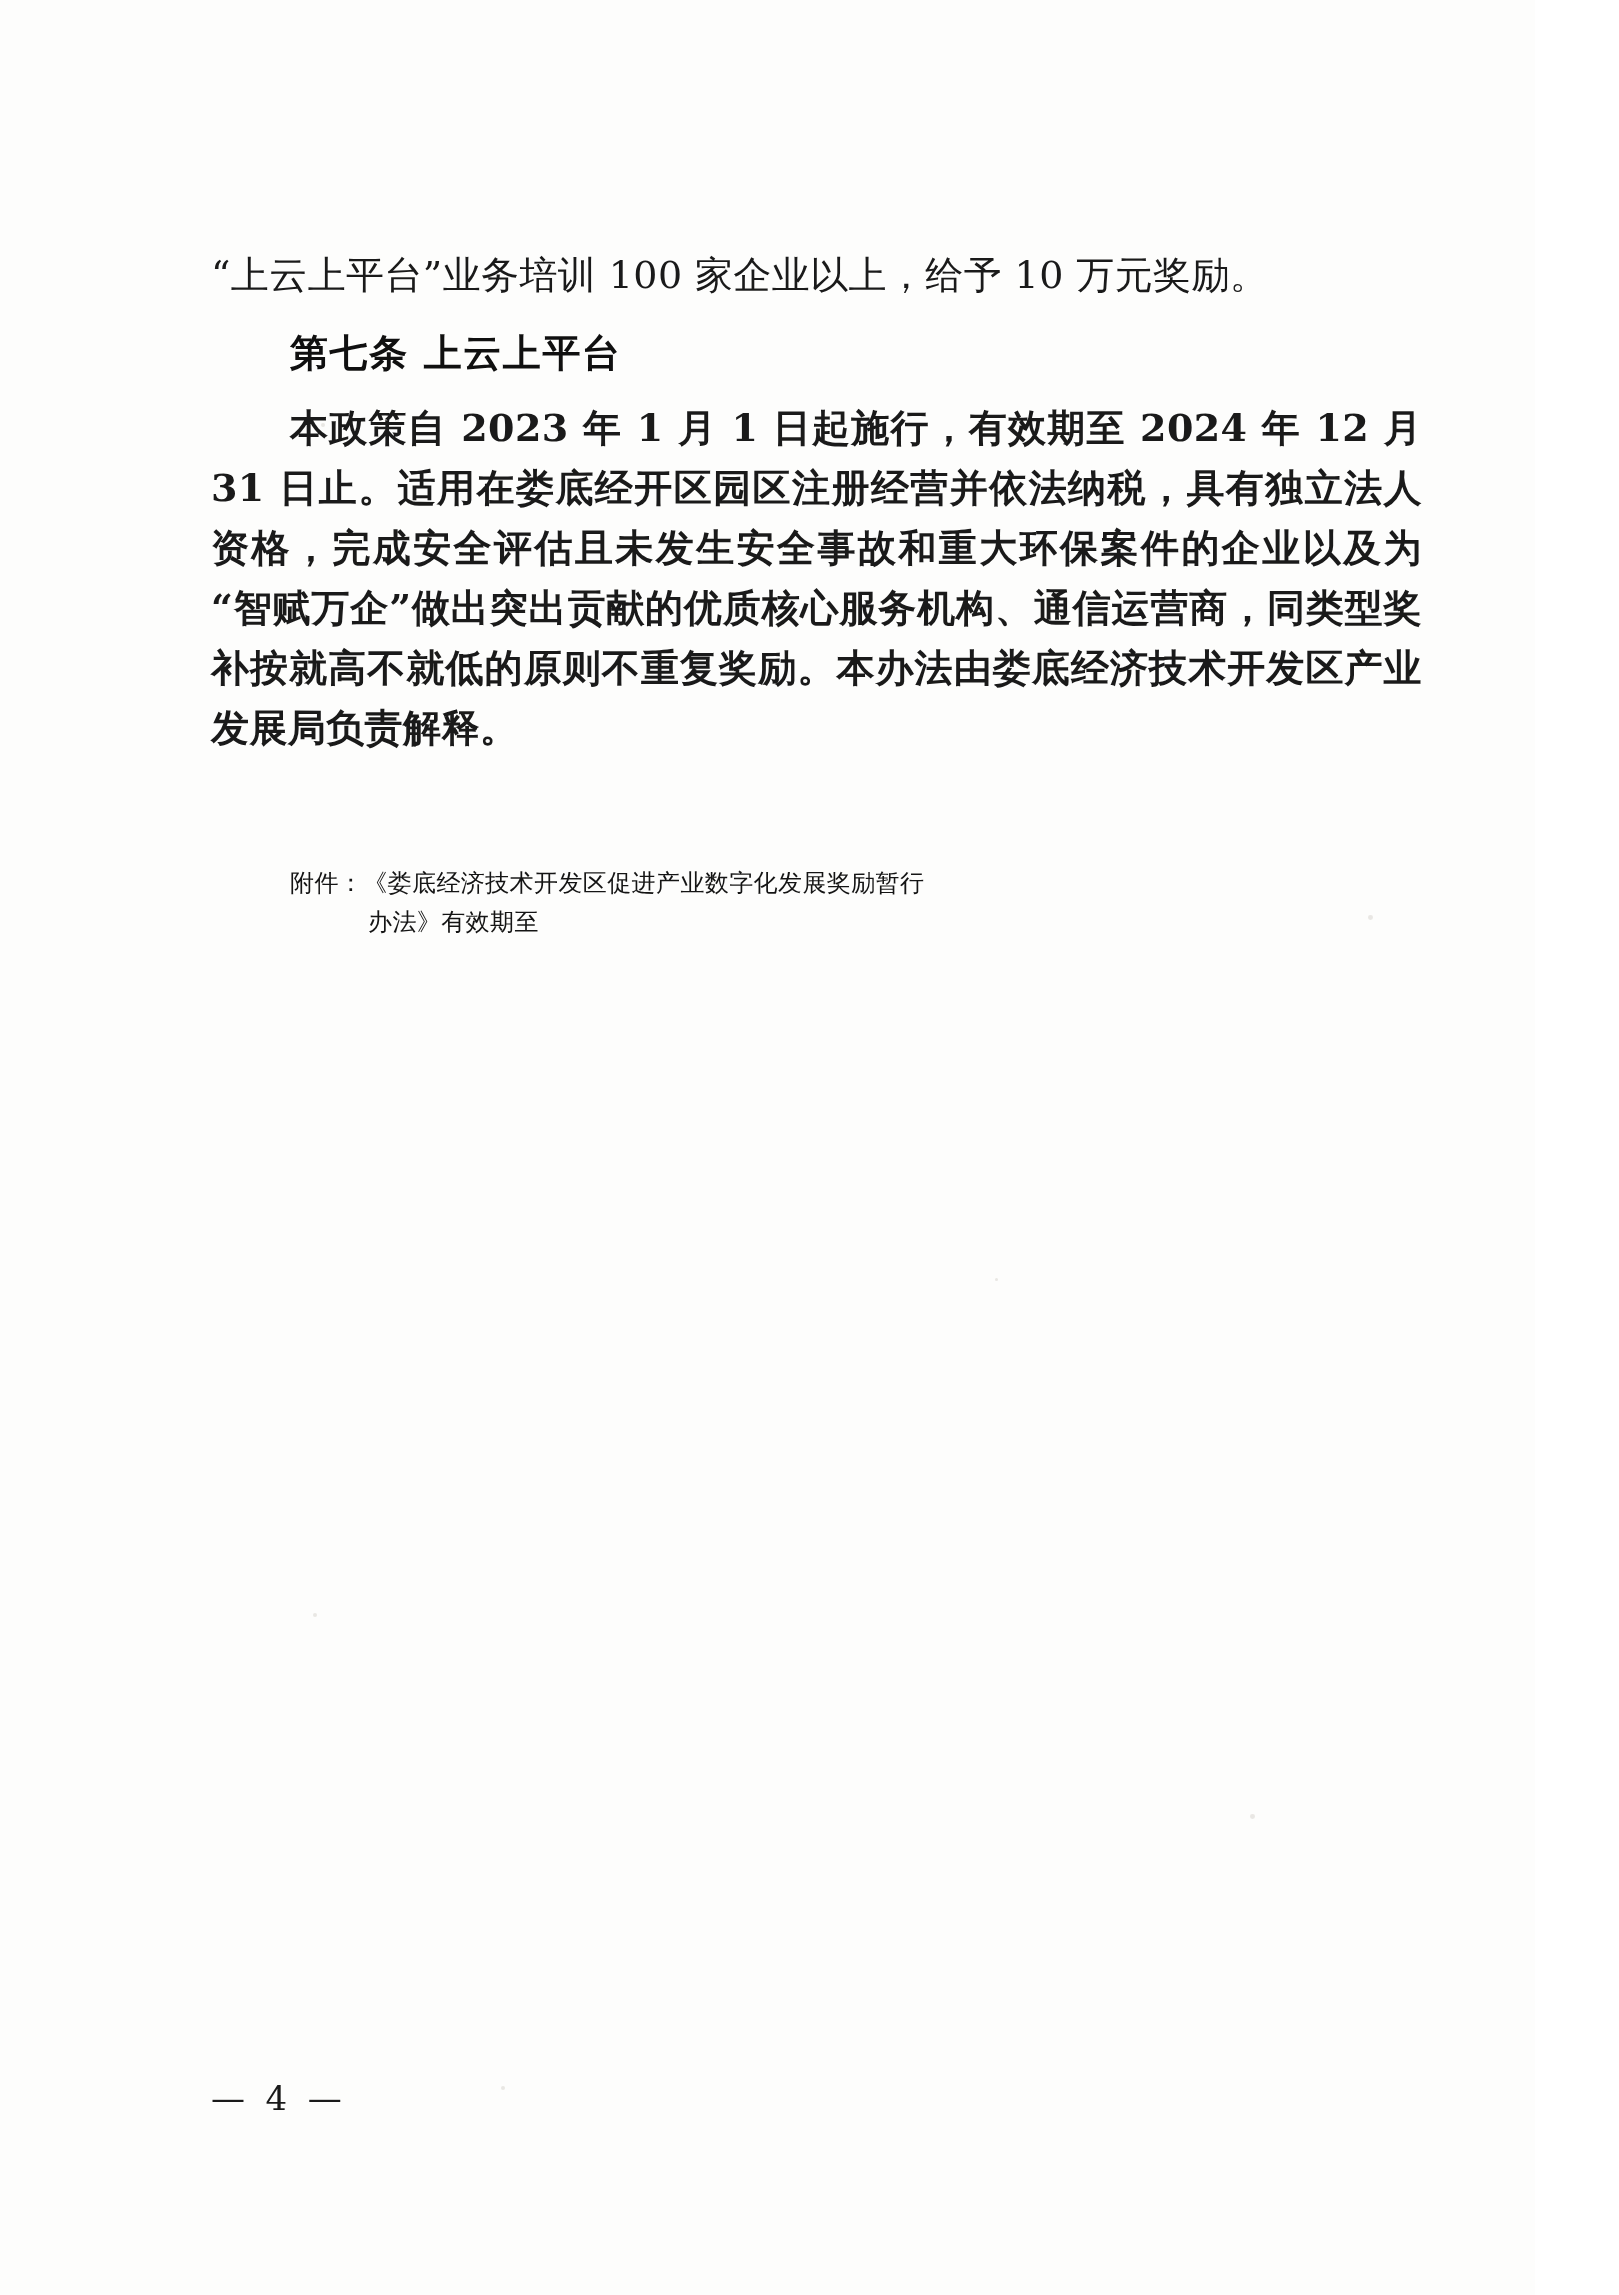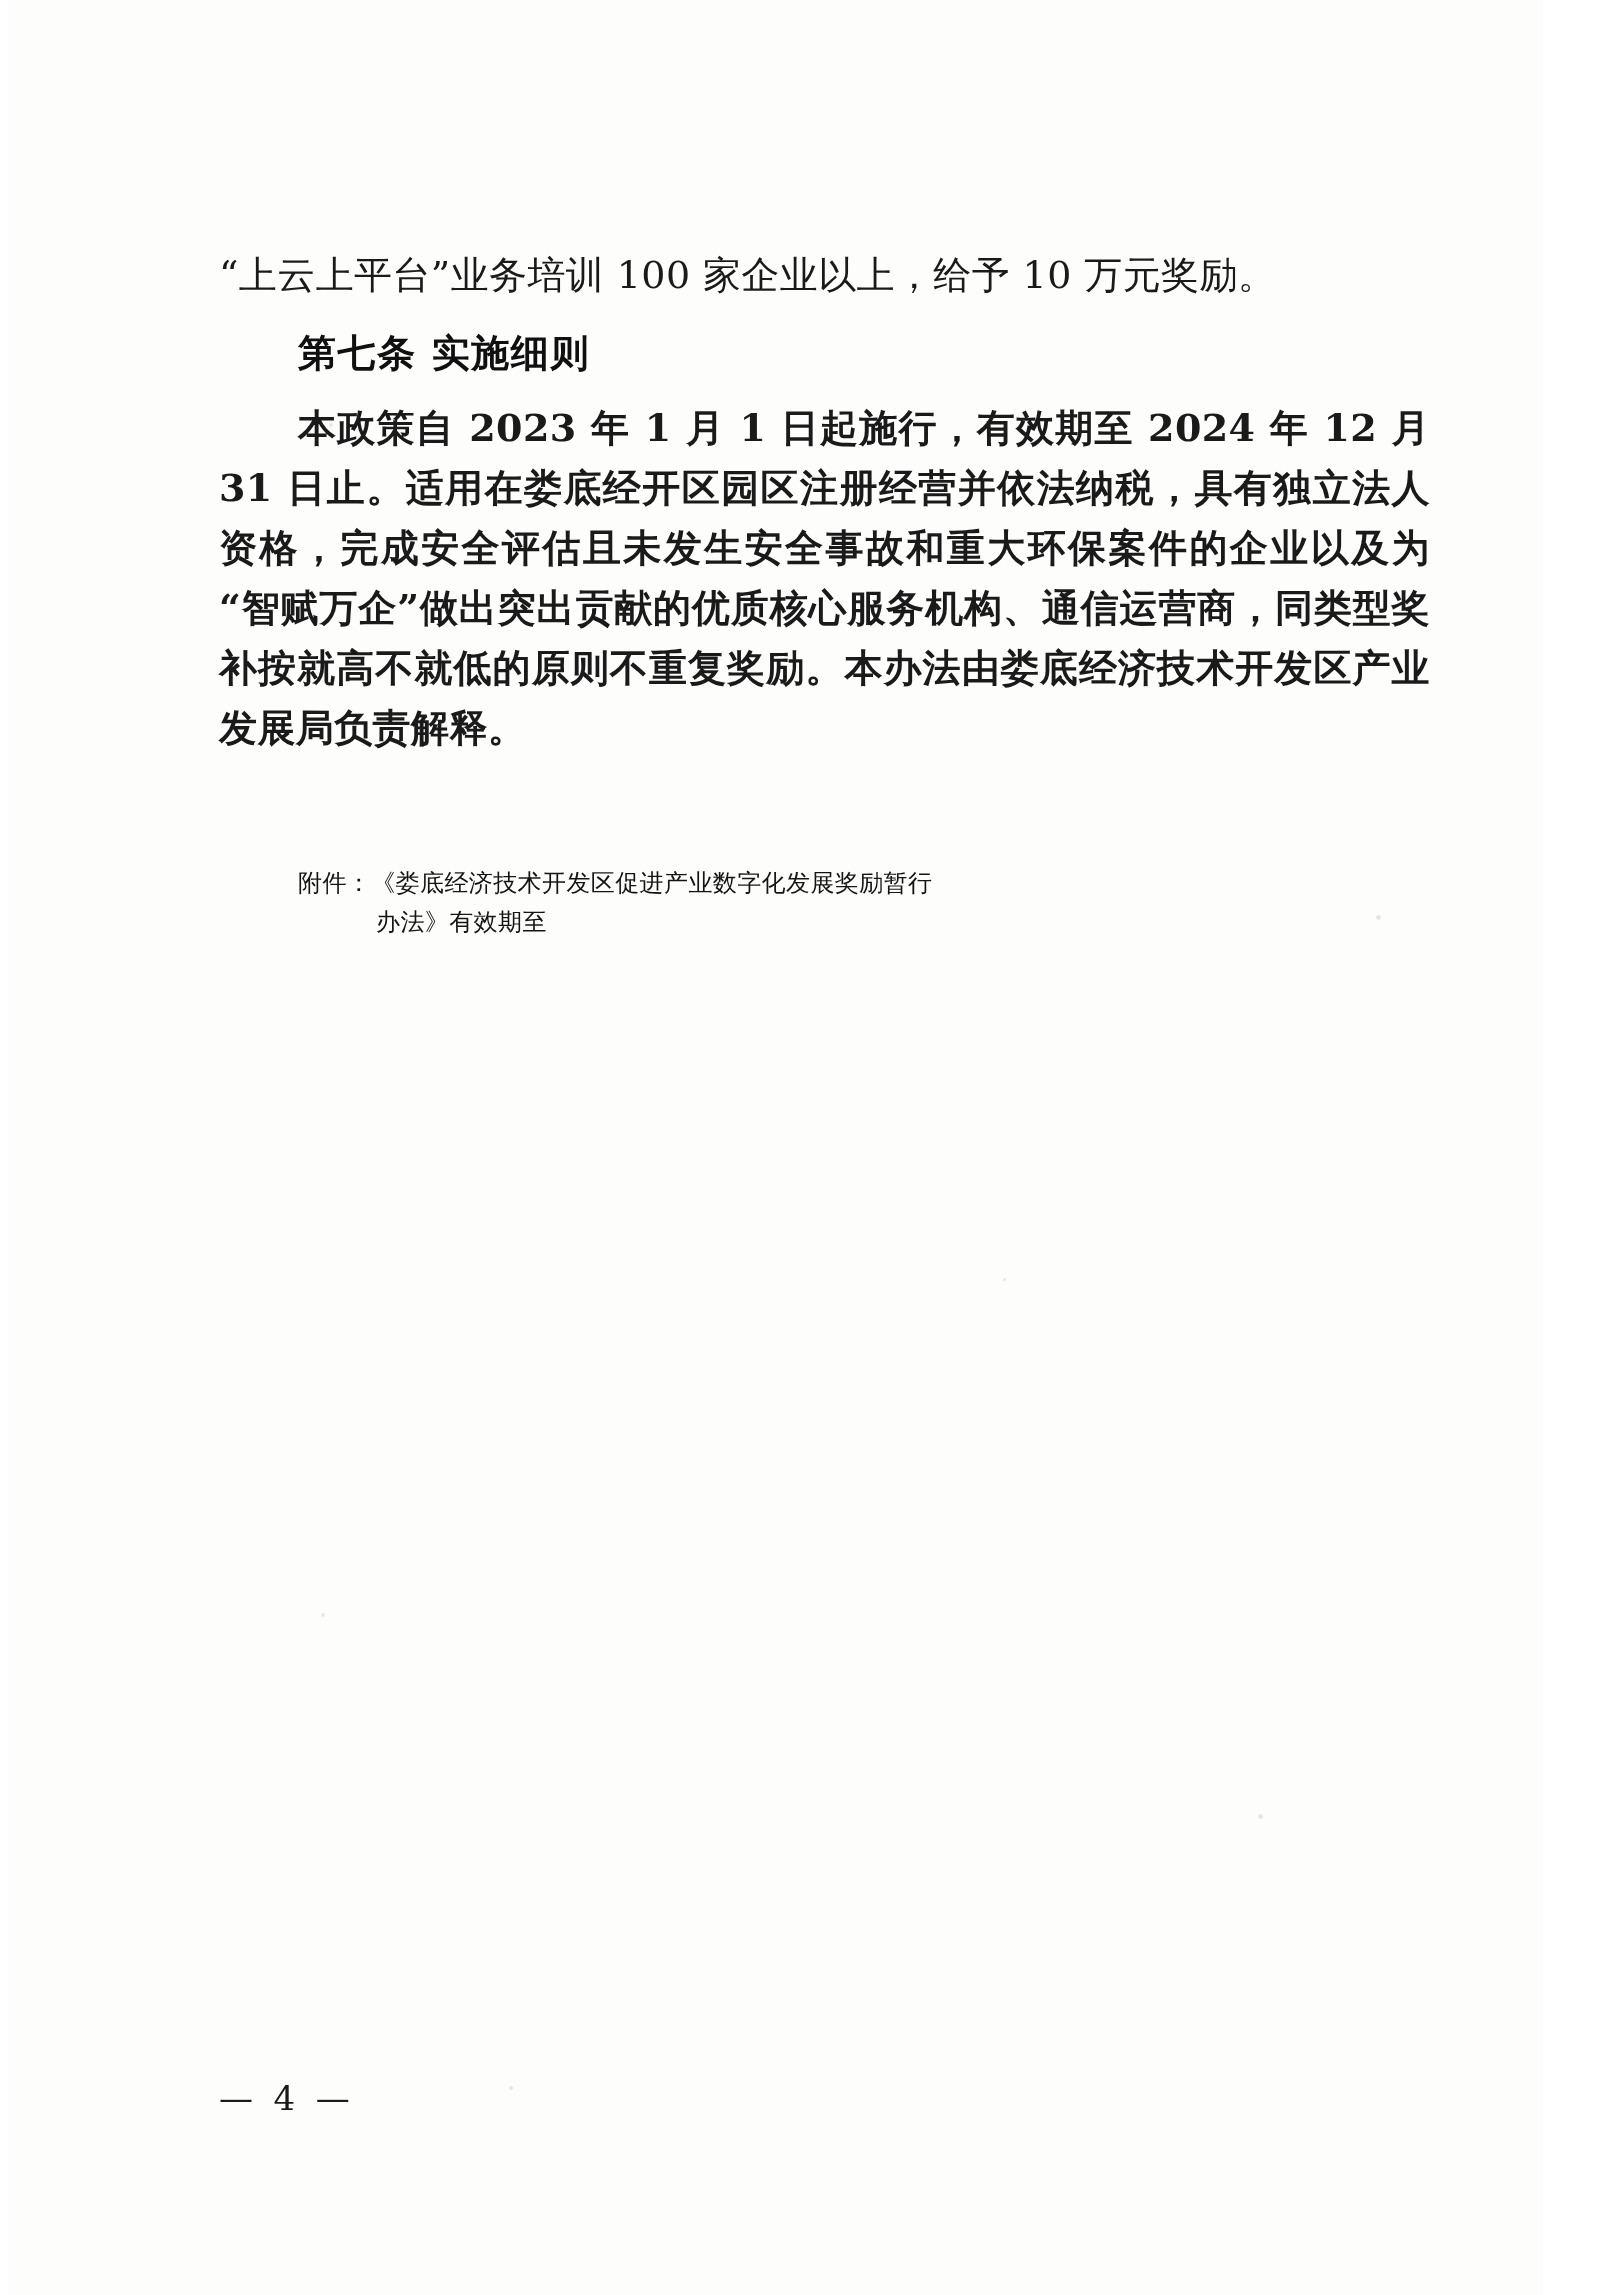--- a/index.html
+++ b/index.html
@@ -12,21 +12,21 @@
     height: 2295px;
     position: relative;
     font-family: "DejaVu Serif", "Liberation Serif", serif;
     color: #141414;
     overflow: hidden;
   }
 
   .page {
     position: absolute;
     top: 0;
-    left: 8px;
+    left: 0;
     width: 1535px;
     height: 2295px;
     background: #fdfdfc;
   }
 
   
   .speck {
     position: absolute;
     background: #d8d5cf;
     border-radius: 50%;
@@ -105,21 +105,21 @@
   <div class="speck" style="left:1368px; top:915px; width:4.9px; height:4.9px;"></div>
   <div class="speck" style="left:1250px; top:1814px; width:4.9px; height:4.9px;"></div>
   <div class="speck" style="left:313px; top:1613px; width:4.1px; height:4.1px;"></div>
   <div class="speck" style="left:501px; top:2086px; width:4.1px; height:4.1px;"></div>
   <div class="speck" style="left:995px; top:1278px; width:3.3px; height:3.3px;"></div>
 
   <div class="content">
 
     <p class="para">“上云上平台”业务培训 100 家企业以上，给予 10 万元奖励。</p>
 
-    <h2 class="heading">第七条  实施细则</h2>
+    <h2 class="heading">第七条  上云上平台</h2>
 
     <div class="body-block">
       <p class="para indent">本政策自 2023 年 1 月 1 日起施行，有效期至 2024 年 12 月 31 日止。适用在娄底经开区园区注册经营并依法纳税，具有独立法人资格，完成安全评估且未发生安全事故和重大环保案件的企业以及为“智赋万企”做出突出贡献的优质核心服务机构、通信运营商，同类型奖补按就高不就低的原则不重复奖励。本办法由娄底经济技术开发区产业发展局负责解释。</p>
     </div>
 
     <div class="attachment">
       <span>附件：《娄底经济技术开发区促进产业数字化发展奖励暂行</span>
       <span class="cont-line">办法》有效期至</span>
     </div>
 

